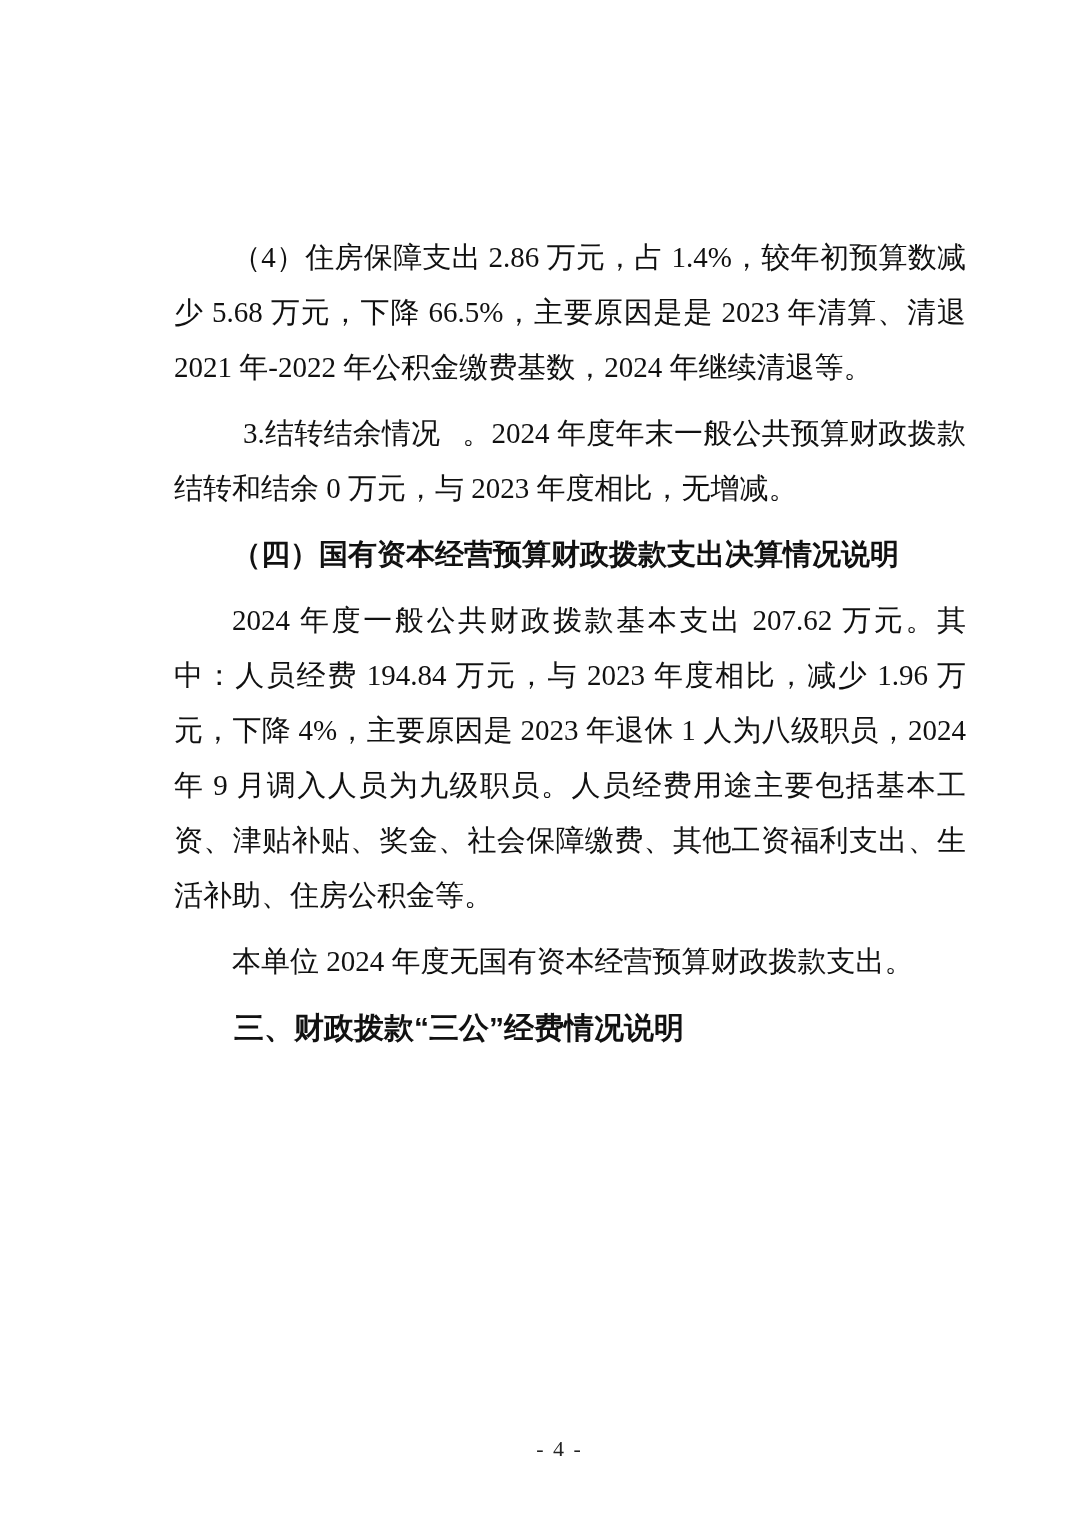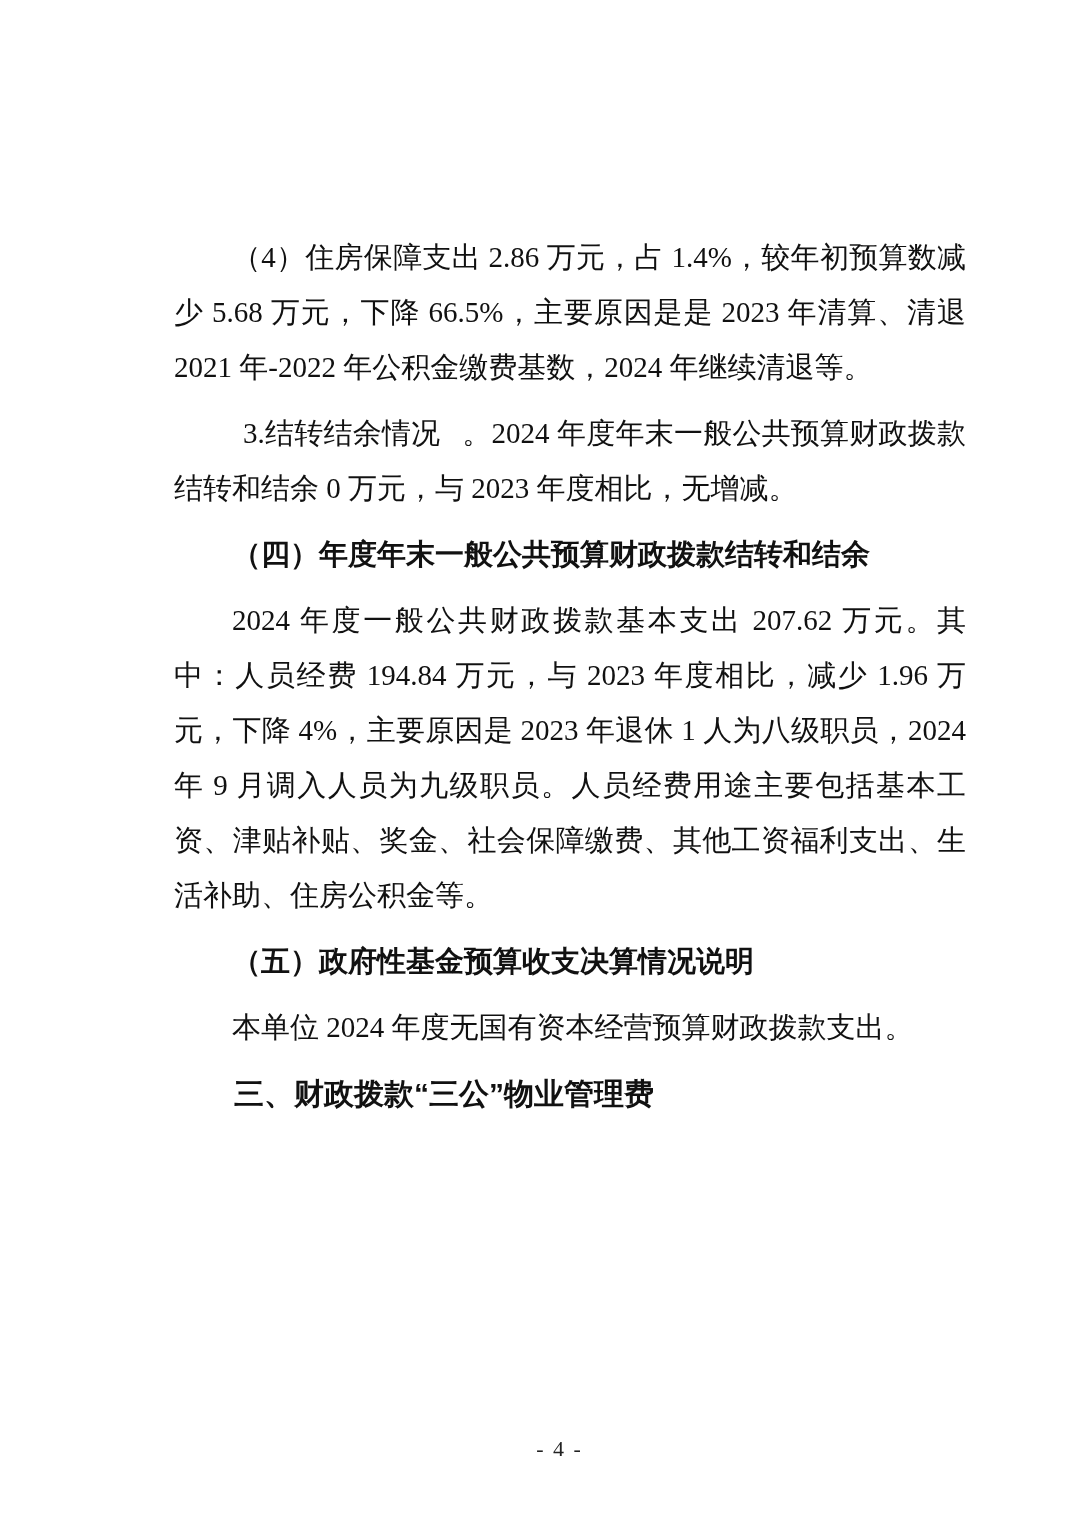--- a/index.html
+++ b/index.html
@@ -56,29 +56,28 @@
 </head>
 <body>
 
 <div class="page">
   <div class="content">
 
     <p class="body-text">（4）住房保障支出 2.86 万元，占 1.4%，较年初预算数减少 5.68 万元，下降 66.5%，主要原因是是 2023 年清算、清退 2021 年-2022 年公积金缴费基数，2024 年继续清退等。</p>
 
     <p class="body-text"><span class="run-in-bold">3.结转结余情况</span><span>。2024 年度年末一般公共预算财政拨款结转和结余 0 万元，与 2023 年度相比，无增减。</span></p>
 
-    <p class="heading-serif">（四）年度年末一般公共预算财政拨款结转和结余</p>
+    <p class="heading-serif">（四）国有资本经营预算财政拨款支出决算情况说明</p>
 
     <p class="body-text">2024 年度一般公共财政拨款基本支出 207.62 万元。其中：人员经费 194.84 万元，与 2023 年度相比，减少 1.96 万元，下降 4%，主要原因是 2023 年退休 1 人为八级职员，2024 年 9 月调入人员为九级职员。人员经费用途主要包括基本工资、津贴补贴、奖金、社会保障缴费、其他工资福利支出、生活补助、住房公积金等。</p>
 
 
-    <p class="heading-serif">（五）政府性基金预算收支决算情况说明</p>
 
 
 
     <p class="body-text">本单位 2024 年度无国有资本经营预算财政拨款支出。</p>
 
-    <p class="heading-sans">三、财政拨款“三公”物业管理费</p>
+    <p class="heading-sans">三、财政拨款“三公”经费情况说明</p>
 
   </div>
 
   <div class="footer">- 4 -</div>
 </div>
 
 </body></html>

